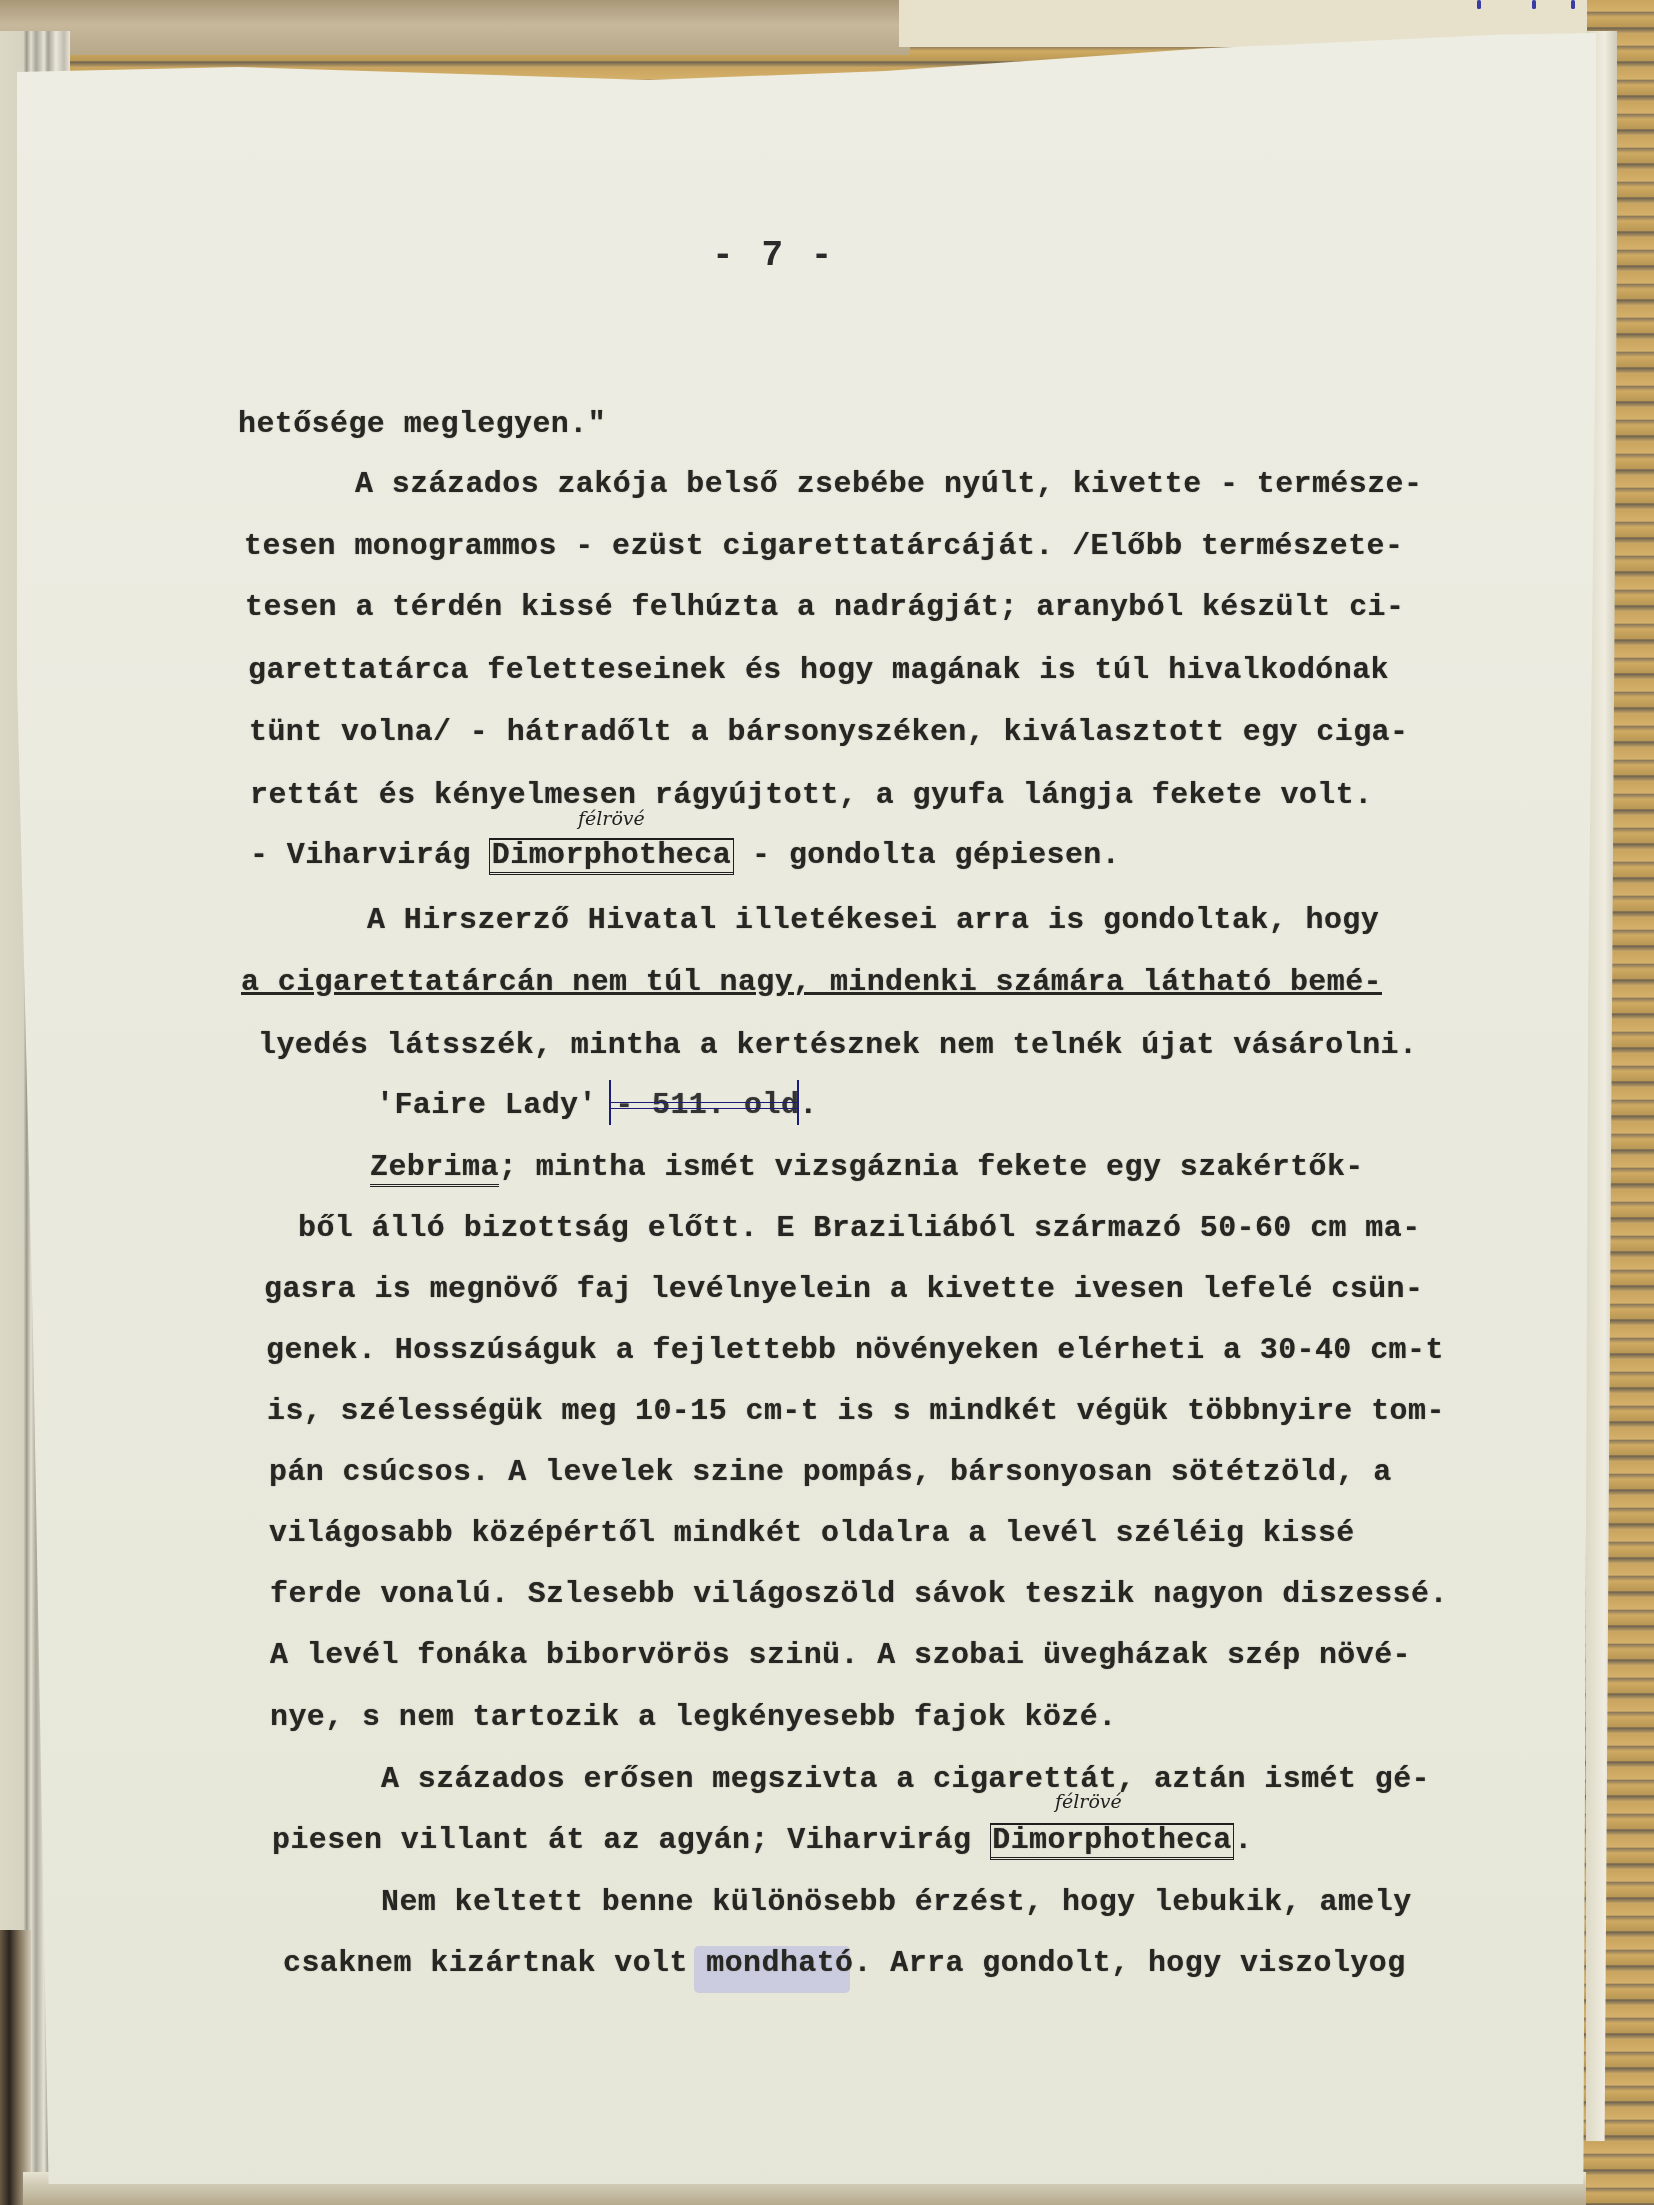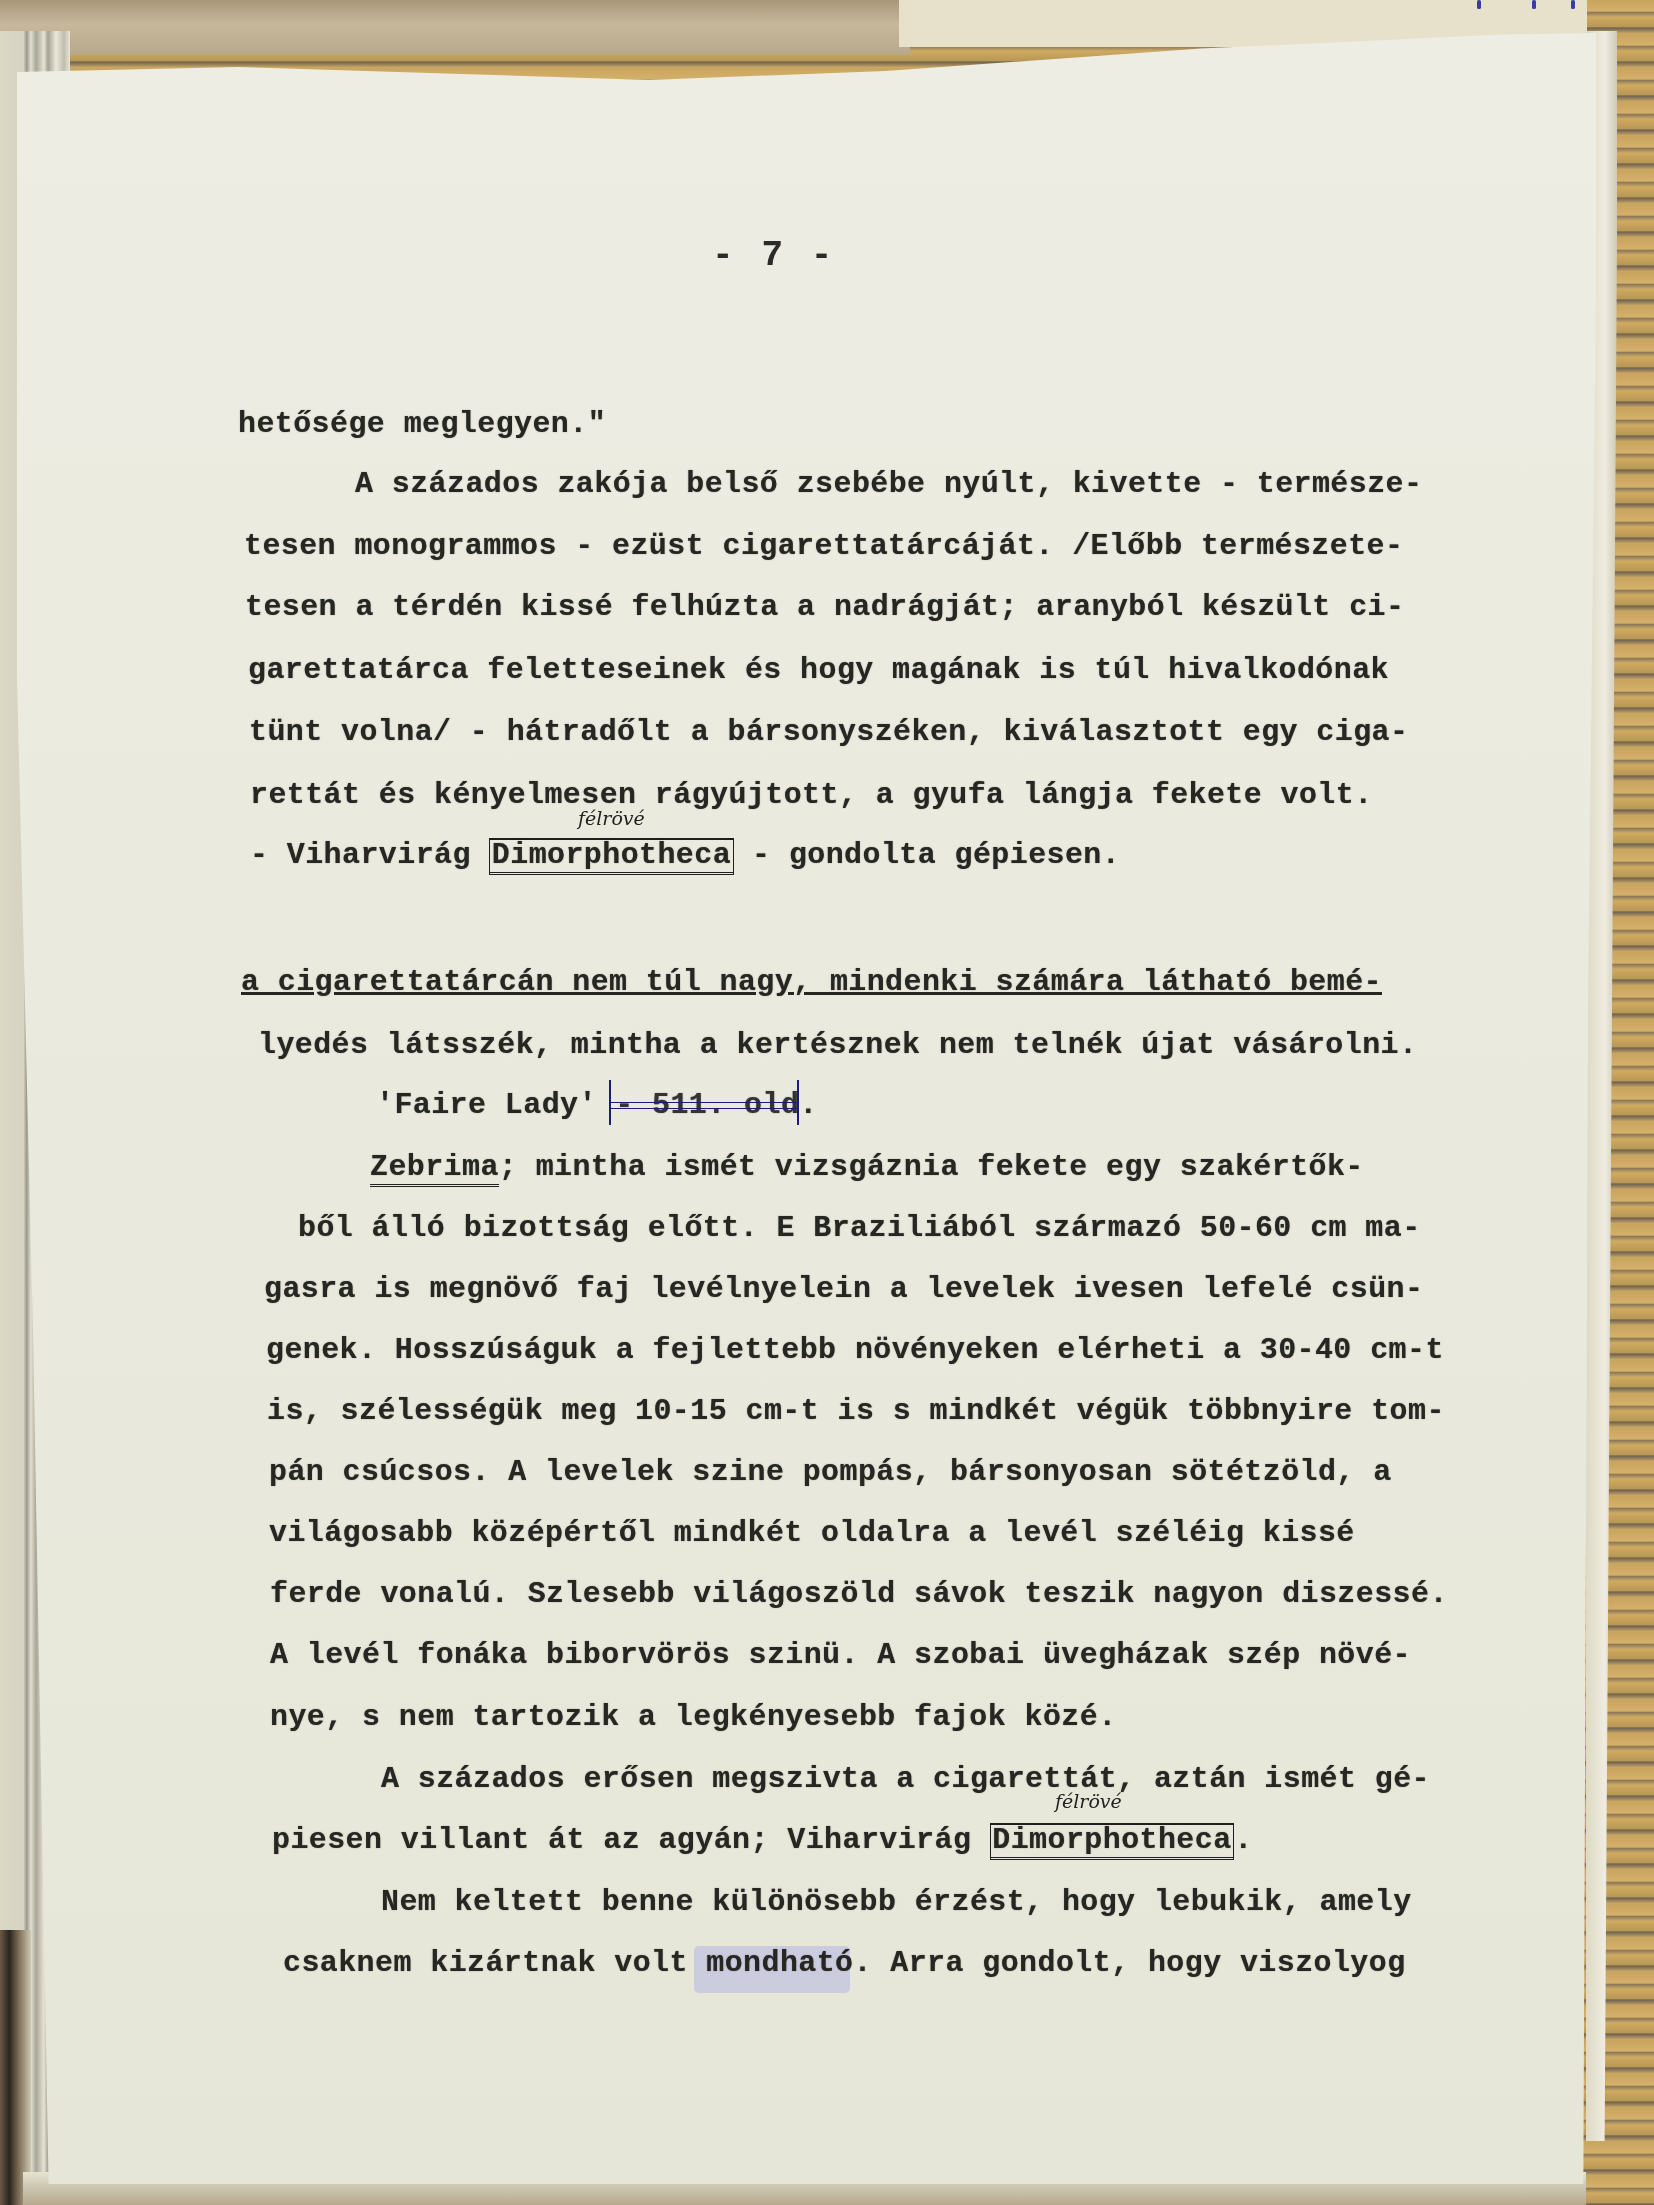--- a/index.html
+++ b/index.html
@@ -130,34 +130,35 @@
   <div class="line" style="left:228px; top:557px;">tesen a térdén kissé felhúzta a nadrágját; aranyból készült ci-</div>
   <div class="line" style="left:231px; top:620px;">garettatárca feletteseinek és hogy magának is túl hivalkodónak</div>
   <div class="line" style="left:232px; top:682px;">tünt volna/ - hátradőlt a bársonyszéken, kiválasztott egy ciga-</div>
   <div class="line" style="left:233px; top:745px;">rettát és kényelmesen rágyújtott, a gyufa lángja fekete volt.</div>
 
   <div class="handnote" style="left:561px; top:774px;">félrövé</div>
   <div class="line" style="left:233px; top:805px;">
     <span>- Viharvirág </span><span class="boxed">Dimorphotheca</span><span> - gondolta gépiesen.</span>
   </div>
 
+  <div class="line" style="left:350px; top:870px;">A Hirszerző Hivatal illetékesei arra is gondoltak, hogy</div>
   <div class="line" style="left:224px; top:932px;text-decoration:underline;">a cigarettatárcán nem túl nagy, mindenki számára látható bemé-</div>
   <div class="line" style="left:241px; top:995px;">lyedés látsszék, mintha a kertésznek nem telnék újat vásárolni.</div>
 
   <div class="line" style="left:359px; top:1055px;">
     <span>'Faire Lady'</span>
     <span class="strike-wrap"><span class="strike-bar-l"></span><span>- 511. old</span><span class="strike-bar-r"></span></span><span>.</span>
   </div>
 
   <div class="line" style="left:353px; top:1117px;">
     <span class="underlined">Zebrima</span><span>; mintha ismét vizsgáznia fekete egy szakértők-</span>
   </div>
 
   <div class="line" style="left:245px; top:1178px;margin-left:36px;">ből álló bizottság előtt. E Braziliából származó 50-60 cm ma-</div>
-  <div class="line" style="left:247px; top:1239px;">gasra is megnövő faj levélnyelein a levelek ivesen lefelé csün-</div>
+  <div class="line" style="left:247px; top:1239px;">gasra is megnövő faj levélnyelein a kivette ivesen lefelé csün-</div>
   <div class="line" style="left:249px; top:1300px;">genek. Hosszúságuk a fejlettebb növényeken elérheti a 30-40 cm-t</div>
   <div class="line" style="left:250px; top:1361px;">is, szélességük meg 10-15 cm-t is s mindkét végük többnyire tom-</div>
   <div class="line" style="left:252px; top:1422px;">pán csúcsos. A levelek szine pompás, bársonyosan sötétzöld, a</div>
   <div class="line" style="left:252px; top:1483px;">világosabb középértől mindkét oldalra a levél széléig kissé</div>
   <div class="line" style="left:253px; top:1544px;">ferde vonalú. Szlesebb világoszöld sávok teszik nagyon diszessé.</div>
   <div class="line" style="left:253px; top:1605px;">A levél fonáka biborvörös szinü. A szobai üvegházak szép növé-</div>
   <div class="line" style="left:253px; top:1667px;">nye, s nem tartozik a legkényesebb fajok közé.</div>
 
   <div class="line" style="left:364px; top:1729px;">A százados erősen megszivta a cigarettát, aztán ismét gé-</div>
 

